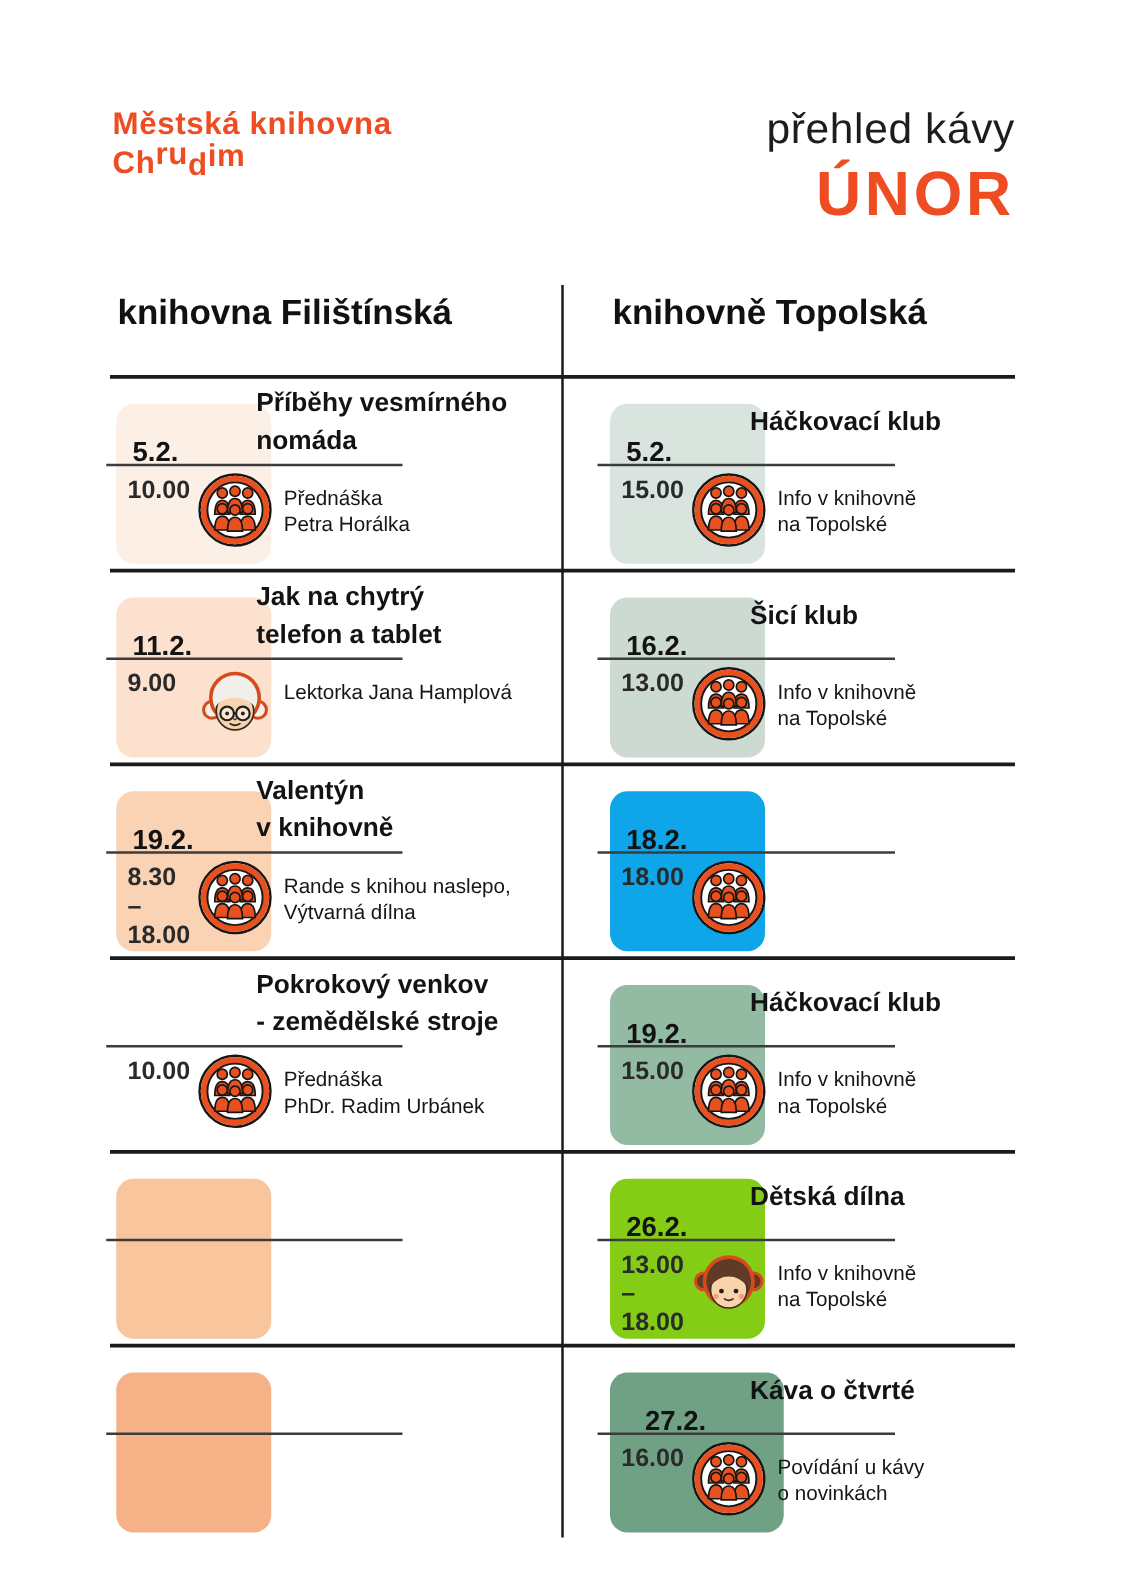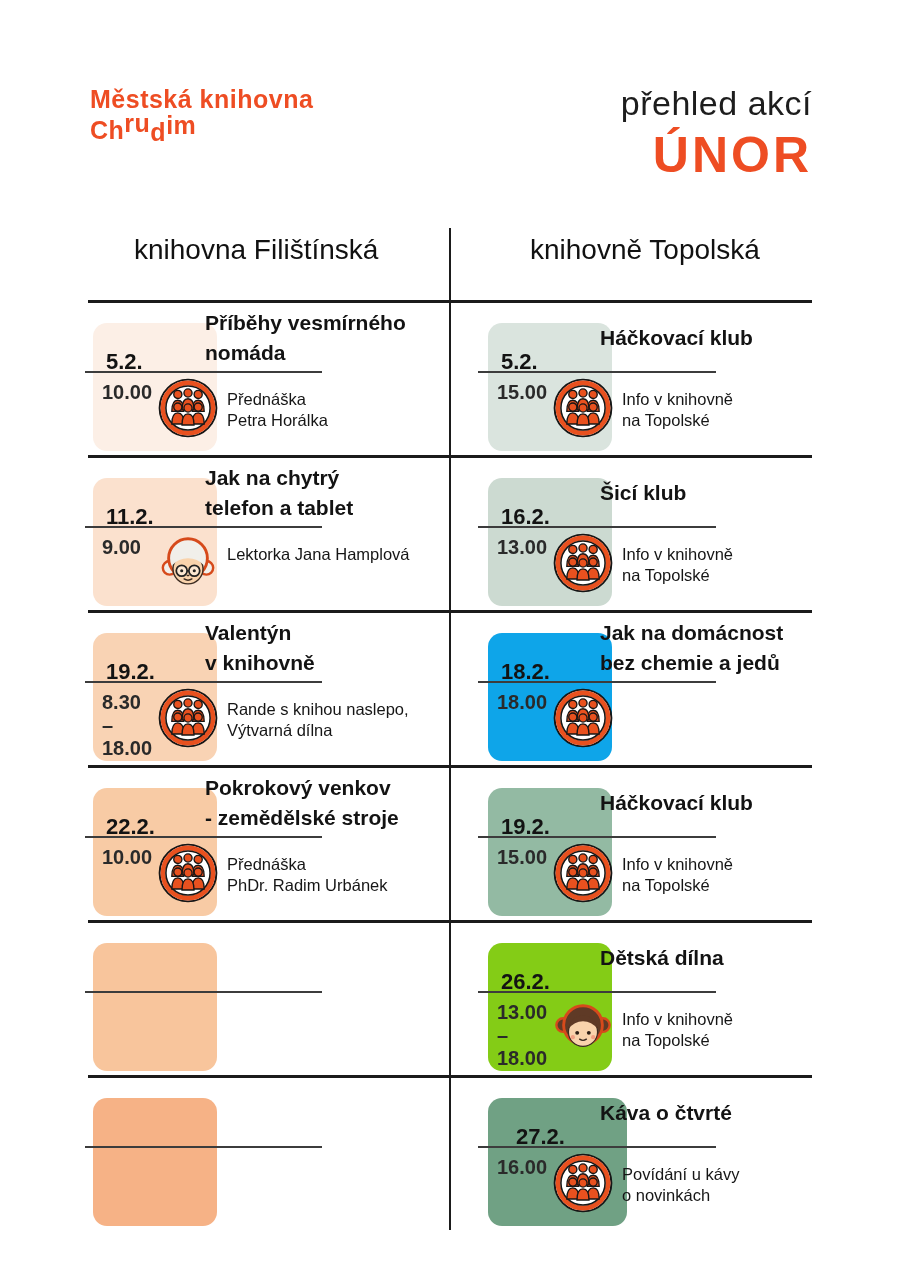--- a/index.html
+++ b/index.html
@@ -15,21 +15,21 @@
   .logo-l2 span:nth-child(4){top:-7px;}
   .logo-l2 span:nth-child(5){top:2px;}
   .logo-l2 span:nth-child(6){top:-5px;}
   .logo-l2 span:nth-child(7){top:-5px;}
   .subtitle{position:absolute;right:88px;top:84px;font-size:34px;color:#1d1d1d;
             font-weight:400;letter-spacing:.5px;}
   .month{position:absolute;right:88px;top:126px;font-size:50px;font-weight:bold;
          color:#EE4D23;letter-spacing:3px;}
   
   .schedule{position:absolute;left:88px;top:228px;width:724px;height:1012px;}
-  .col-title{position:absolute;top:6px;font-weight:normal;font-size:28px;color:#111;margin-left:40px;}
+  .col-title{position:absolute;top:6px;font-weight:bold;font-size:28px;color:#111;}
   .col-title.left{left:6px;}
   .col-title.right{left:402px;}
   .vline{position:absolute;left:361px;top:0;width:2px;height:1002px;background:#1b1b1b;}
   .hline{position:absolute;left:0;width:724px;height:3px;background:#1b1b1b;}
   
   .cell{position:absolute;width:361px;height:152px;}
   .cell.left{left:0;--bx:5px;}
   .cell.right{left:363px;--bx:37px;}
   .dateblock{position:absolute;left:var(--bx);top:20px;width:124px;height:128px;
              border-radius:14px;}
@@ -95,21 +95,21 @@
     <path d="M28.5,43.5 Q32,46 35.5,43.5" stroke="#3A2A20" stroke-width="1.4" fill="none" stroke-linecap="round"></path>
   </symbol>
 </svg>
 
 <div class="page">
 
   <div class="logo">
     <div>Městská knihovna</div>
     <div class="logo-l2"><span>C</span><span>h</span><span>r</span><span>u</span><span>d</span><span>i</span><span>m</span></div>
   </div>
-  <div class="subtitle">přehled akcí</div>
+  <div class="subtitle">přehled kávy</div>
   <div class="month">ÚNOR</div>
 
   <div class="schedule">
     <div class="col-title left">knihovna Filištínská</div>
     <div class="col-title right">knihovně Topolská</div>
     <div class="vline"></div>
     <div class="hline" style="top:72px"></div>
     <div class="hline" style="top:227px"></div>
     <div class="hline" style="top:382px"></div>
     <div class="hline" style="top:537px"></div>
@@ -162,23 +162,20 @@
       <div class="eicon">
           <svg viewBox="0 0 64 64">
             <use href="#sym-people"></use>
           </svg>
         </div>
       <div class="desc">Rande s knihou naslepo,
 Výtvarná dílna</div>
     </div>
 
     <div class="cell left" style="top:540px">
-      <div class="dateblock" style="background: rgb(248, 203, 165);">
-        <div class="date">22.2.</div>
-      </div>
       <div class="thinline"></div>
       <div class="title">Pokrokový venkov
 - zemědělské stroje</div>
       <div class="time">10.00</div>
       <div class="eicon">
           <svg viewBox="0 0 64 64">
             <use href="#sym-people"></use>
           </svg>
         </div>
       <div class="desc">Přednáška
@@ -225,22 +222,20 @@
         </div>
       <div class="desc">Info v knihovně
 na Topolské</div>
     </div>
 
     <div class="cell right" style="top:385px">
       <div class="dateblock" style="background: #0ea5e9;">
         <div class="date">18.2.</div>
       </div>
       <div class="thinline"></div>
-      <div class="title">Jak na domácnost
-bez chemie a jedů</div>
       <div class="time">18.00</div>
       <div class="eicon">
           <svg viewBox="0 0 64 64">
             <use href="#sym-people"></use>
           </svg>
         </div>
     </div>
 
     <div class="cell right" style="top:540px">
       <div class="dateblock" style="background: rgb(147, 186, 163);">

